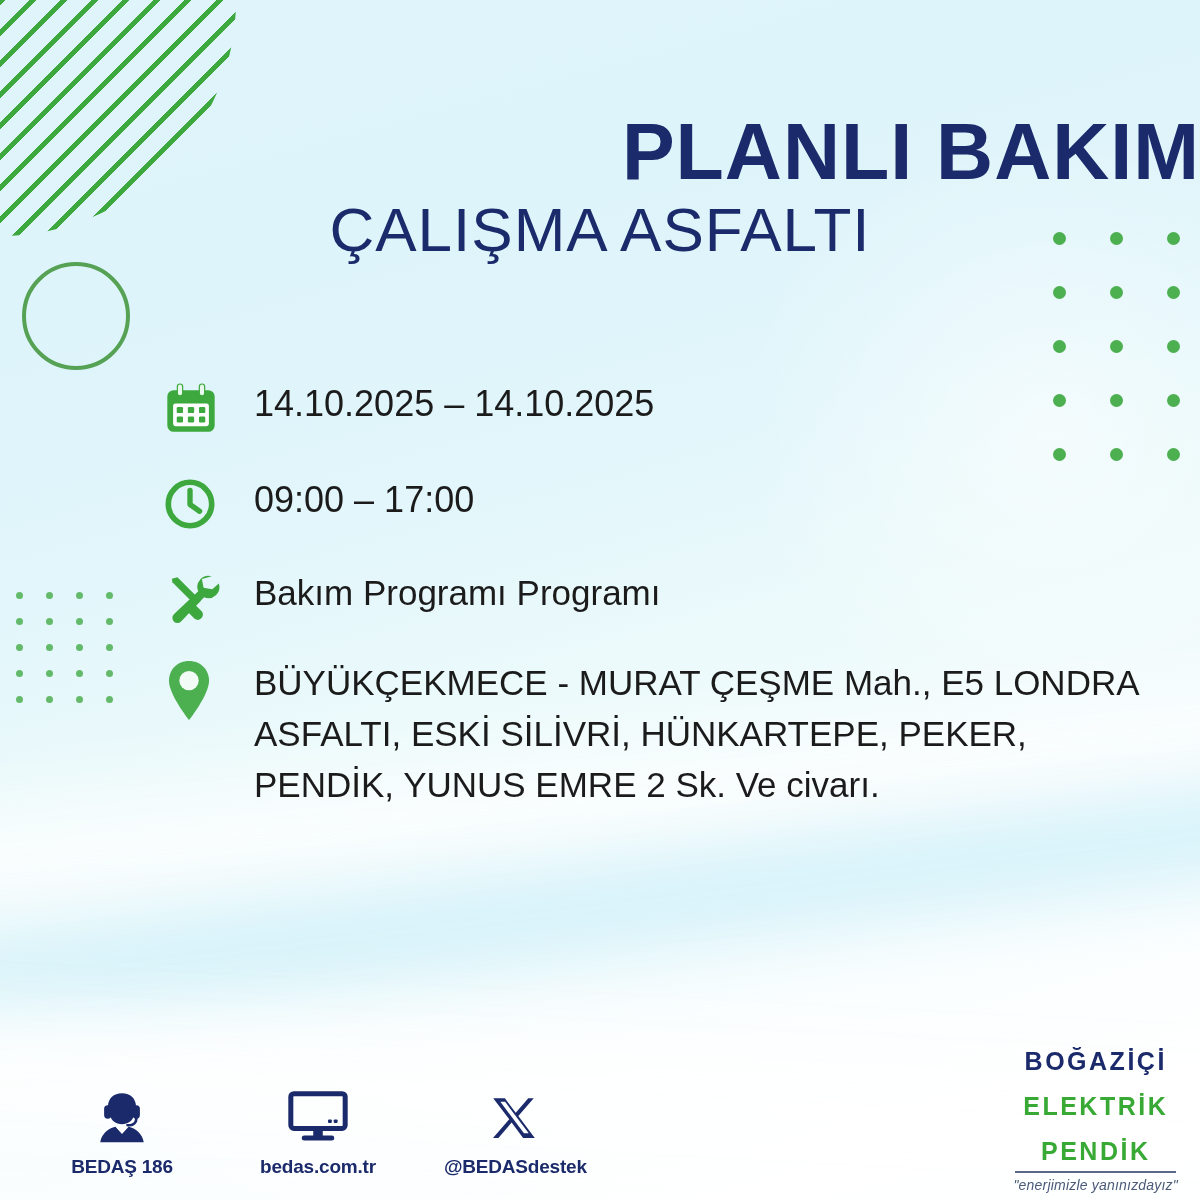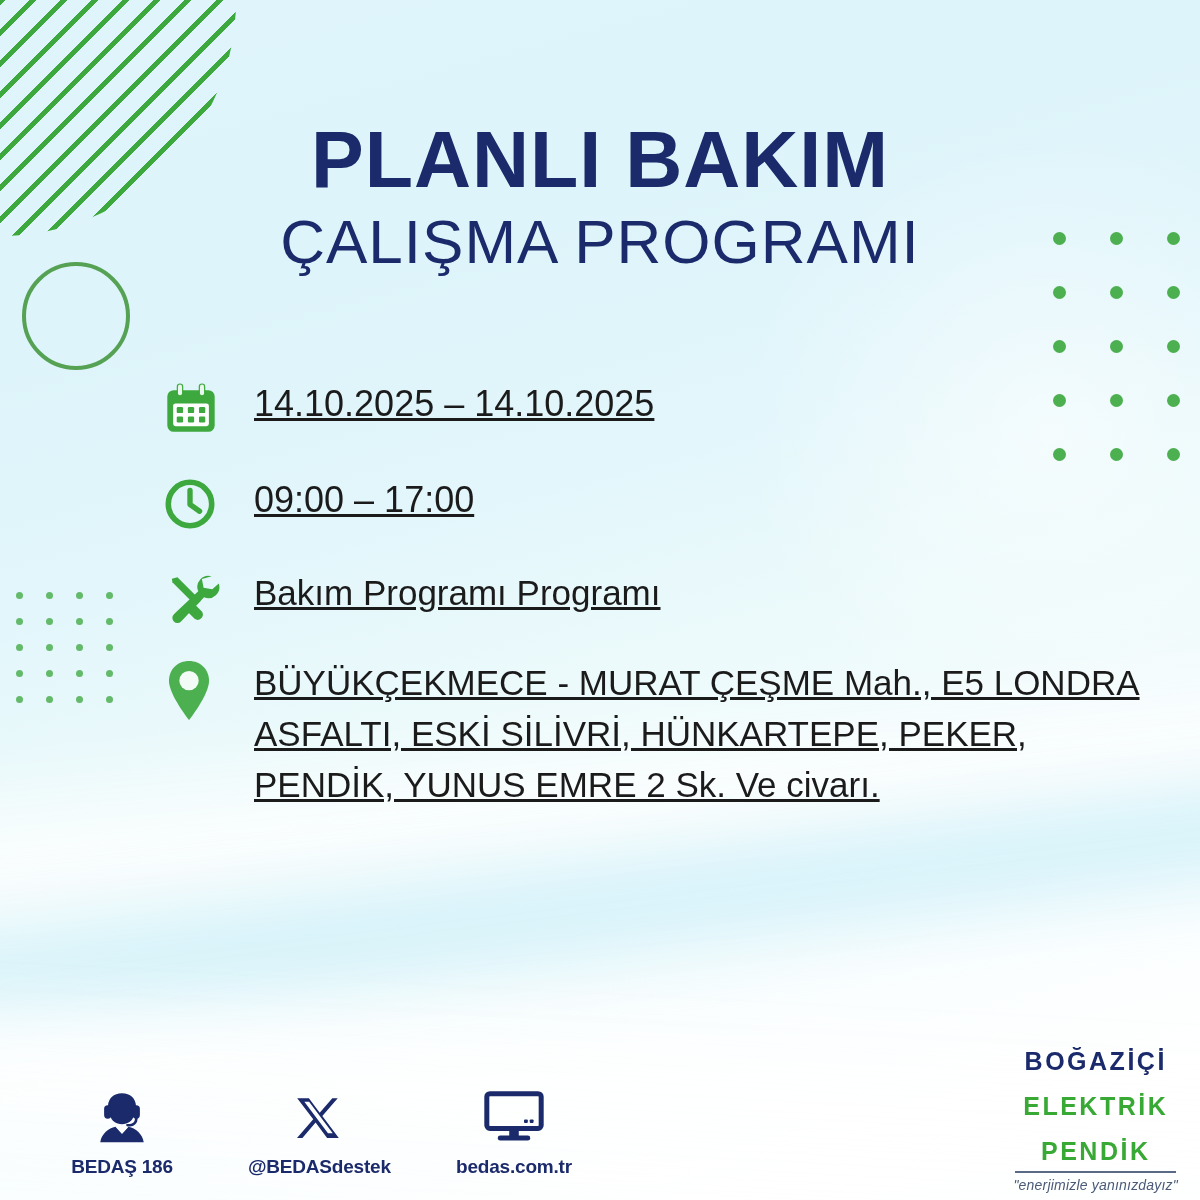--- a/index.html
+++ b/index.html
@@ -131,22 +131,23 @@
     left: 0;
     width: 1200px;
     text-align: center;
   }
   .title-main {
     color: #1b2a6b;
     font-size: 79px;
     font-weight: 800;
     letter-spacing: 1px;
     line-height: 1.02;
-    margin: 8px;
+    margin: 0;
     white-space: nowrap;
+    text-align: right;
   }
   .title-sub {
     color: #1b2a6b;
     font-size: 62px;
     font-weight: 500;
     letter-spacing: 1px;
     line-height: 1.05;
     margin: 4px 0 0 0;
     white-space: nowrap;
   }
@@ -169,21 +170,20 @@
     justify-content: flex-start;
     padding-top: 2px;
   }
   .info-row .text-cell {
     flex: 1 1 auto;
     color: #1b1b1b;
     font-size: 35px;
     font-weight: 400;
     line-height: 1.32;
     padding-top: 2px;
-    text-decoration: underline;
   }
   .row-date .text-cell,
   .row-time .text-cell { font-size: 36px; }
   .row-address .text-cell { font-size: 35px; line-height: 1.45; }
 
   .row-date   { margin-bottom: 36px; }
   .row-time   { margin-bottom: 36px; }
   .row-type   { margin-bottom: 28px; }
 
   
@@ -303,21 +303,21 @@
       <span></span>
       <span></span>
     <span></span>
       <span></span>
       <span></span>
       <span></span>
   </div>
 
   <div class="title-block">
     <div class="title-main">PLANLI BAKIM</div>
-    <div class="title-sub">ÇALIŞMA PROGRAMI</div>
+    <div class="title-sub">ÇALIŞMA ASFALTI</div>
   </div>
 
   <div class="info">
 
     <div class="info-row row-date">
       <div class="icon-cell">
         <svg width="58" height="58" viewBox="0 0 24 24" aria-hidden="true">
           <rect x="2.2" y="4.2" width="19.6" height="17.2" rx="2.6" fill="#3da83d"></rect>
           <rect x="6.1" y="1.4" width="2.7" height="5.4" rx="1.35" fill="#3da83d"></rect>
           <rect x="15.2" y="1.4" width="2.7" height="5.4" rx="1.35" fill="#3da83d"></rect>
@@ -386,40 +386,40 @@
             <path d="M17.9 11.6 v1.2 a2.6 2.6 0 0 1 -2.6 2.6 h-1.5" fill="none" stroke="#1b2a6b" stroke-width="1.1"></path>
             <path d="M3.0 22.4 c0.6 -3.6 3.4 -5.8 6.3 -6.4 l2.7 3.0 l2.7 -3.0 c2.9 0.6 5.7 2.8 6.3 6.4 z" fill="#1b2a6b"></path>
             <path d="M9.6 16.1 l2.4 2.6 l2.4 -2.6 l-1.0 -0.6 l-1.4 1.3 l-1.4 -1.3 z" fill="#ffffff"></path>
           </svg>
         </div>
         <div class="f-label">BEDAŞ 186</div>
       </div>
 
       <div class="footer-item">
         <div class="f-icon">
-          <svg width="52" height="52" viewBox="0 0 24 24" aria-hidden="true">
-            <path d="M2.4 2.0 h5.4 l5.0 6.7 l5.8 -6.7 h2.5 l-7.1 8.2 l7.6 10.1 h-5.4 l-5.3 -7.1 l-6.1 7.1 h-2.5 l7.5 -8.7 z M5.7 3.6 l10.9 14.5 h2.2 L7.9 3.6 z" fill="#1b2a6b"></path>
-          </svg>
-        </div>
-        <div class="f-label">@BEDASdestek</div>
-      </div>
-
-      <div class="footer-item">
-        <div class="f-icon">
           <svg width="62" height="58" viewBox="0 0 26 24" aria-hidden="true">
             <rect x="1.6" y="2.2" width="22.8" height="14.6" rx="1.3" fill="none" stroke="#1b2a6b" stroke-width="2.1"></rect>
             <rect x="17.2" y="13.0" width="1.6" height="1.5" rx="0.4" fill="#1b2a6b"></rect>
             <rect x="19.6" y="13.0" width="1.6" height="1.5" rx="0.4" fill="#1b2a6b"></rect>
             <rect x="11.0" y="16.8" width="4.0" height="3.3" fill="#1b2a6b"></rect>
             <rect x="6.2" y="19.8" width="13.6" height="2.1" rx="1.0" fill="#1b2a6b"></rect>
           </svg>
         </div>
         <div class="f-label">bedas.com.tr</div>
       </div>
 
+      <div class="footer-item">
+        <div class="f-icon">
+          <svg width="52" height="52" viewBox="0 0 24 24" aria-hidden="true">
+            <path d="M2.4 2.0 h5.4 l5.0 6.7 l5.8 -6.7 h2.5 l-7.1 8.2 l7.6 10.1 h-5.4 l-5.3 -7.1 l-6.1 7.1 h-2.5 l7.5 -8.7 z M5.7 3.6 l10.9 14.5 h2.2 L7.9 3.6 z" fill="#1b2a6b"></path>
+          </svg>
+        </div>
+        <div class="f-label">@BEDASdestek</div>
+      </div>
+
     </div>
 
     <div class="brand">
       <div class="brand-l1">BOĞAZİÇİ</div>
       <div class="brand-l2">ELEKTRİK</div>
       <div class="brand-l3">PENDİK</div>
       <div class="brand-rule"></div>
       <div class="brand-tag">"enerjimizle yanınızdayız"</div>
     </div>
 

